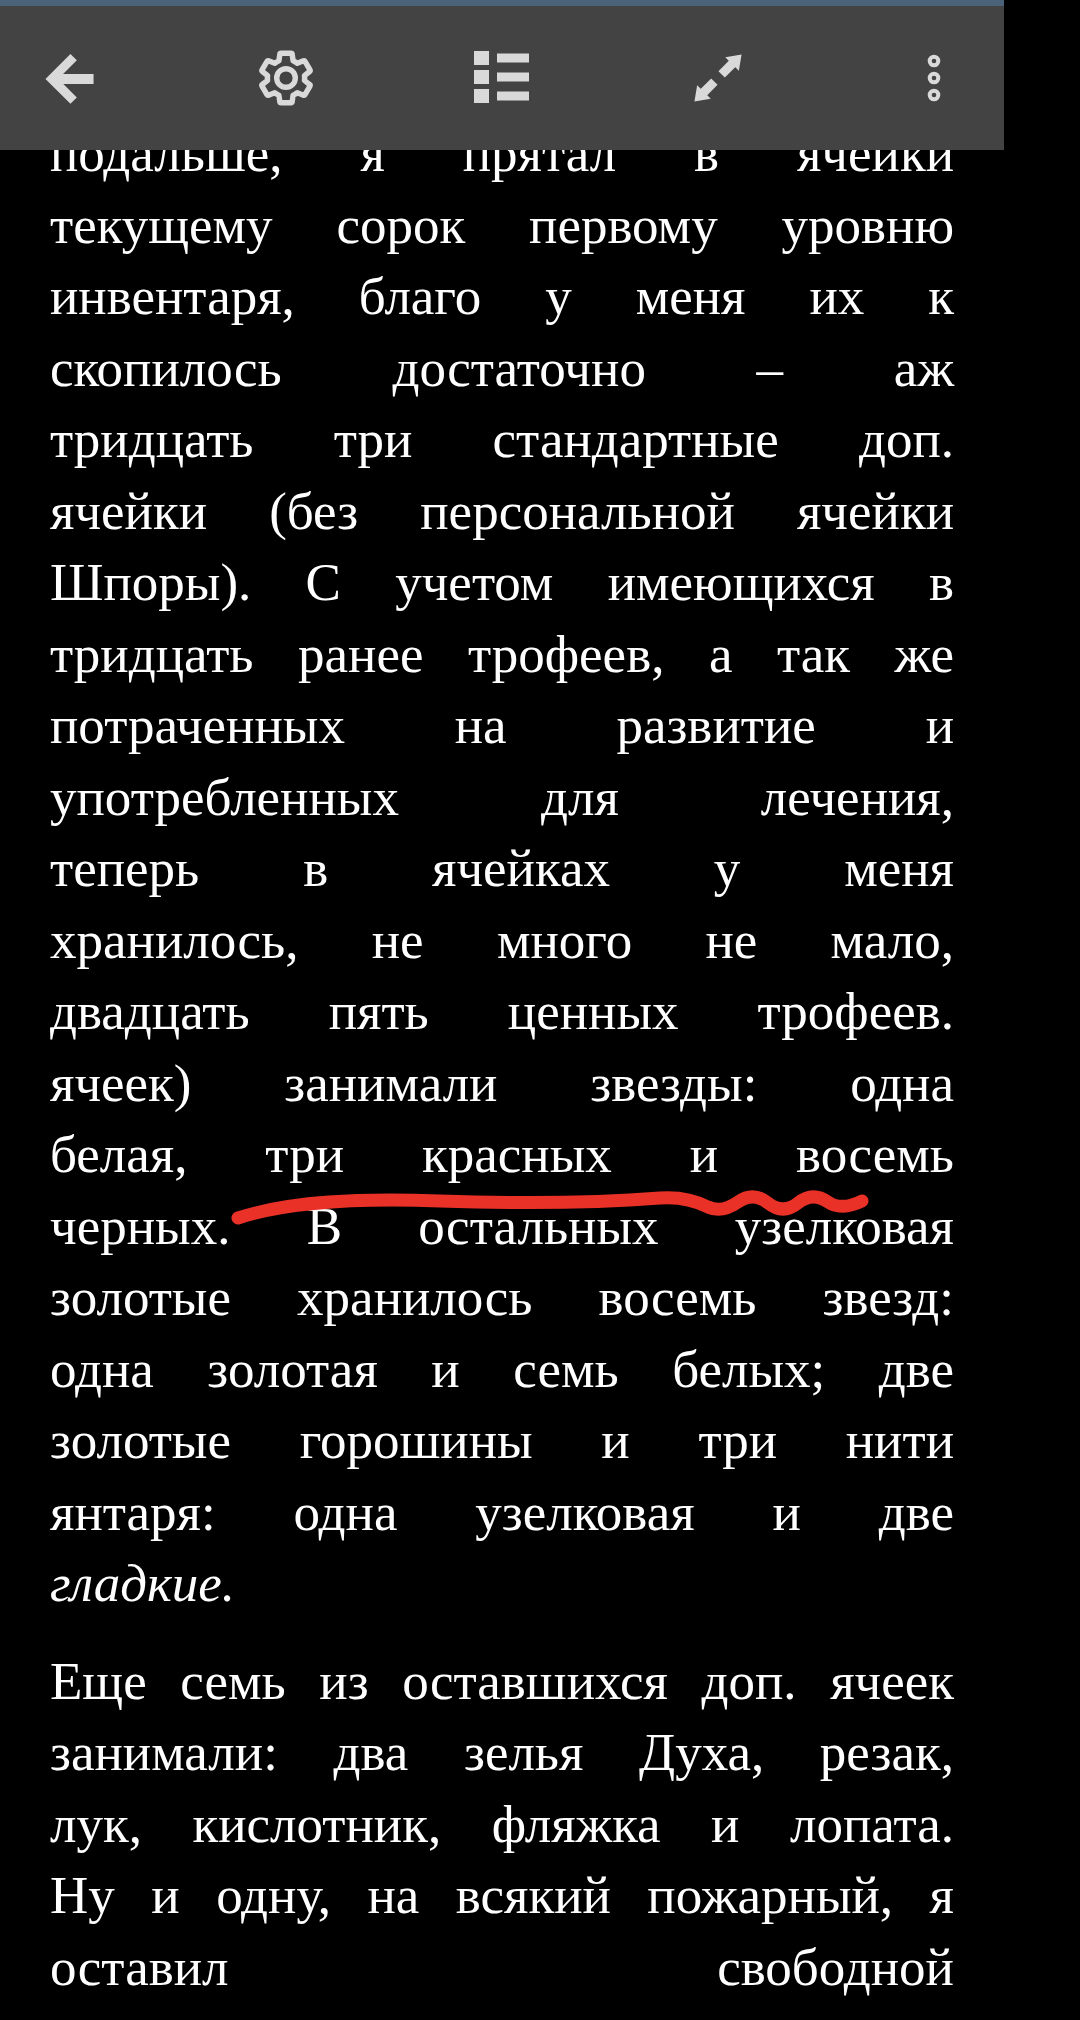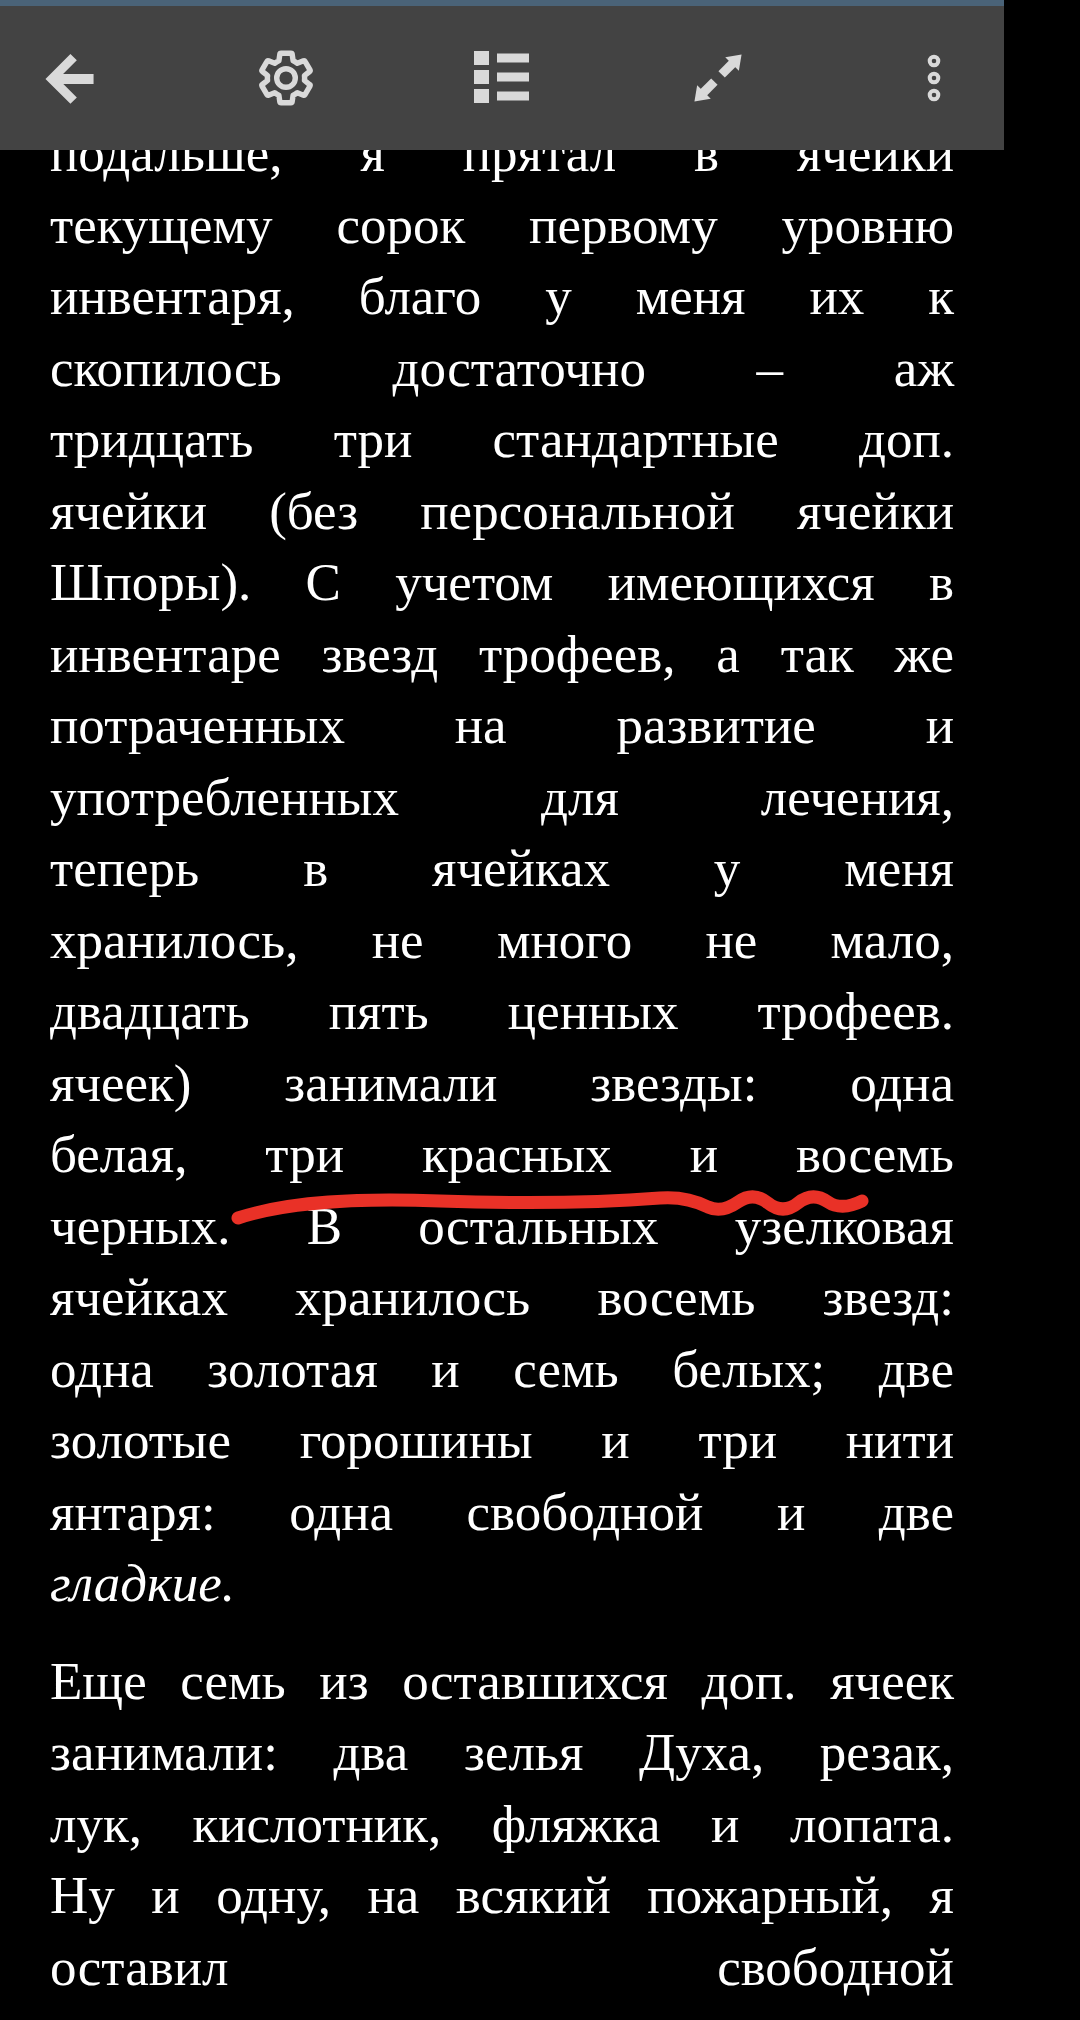--- a/index.html
+++ b/index.html
@@ -84,33 +84,33 @@
 
   <div class="text-block">
     <div class="para">
       <div class="line">подальше, я прятал в ячейки</div>
       <div class="line">текущему сорок первому уровню</div>
       <div class="line">инвентаря, благо у меня их к</div>
       <div class="line">скопилось достаточно – аж</div>
       <div class="line">тридцать три стандартные доп.</div>
       <div class="line">ячейки (без персональной ячейки</div>
       <div class="line">Шпоры). С учетом имеющихся в</div>
-      <div class="line">инвентаре звезд трофеев, а так же</div>
+      <div class="line">тридцать ранее трофеев, а так же</div>
       <div class="line">потраченных на развитие и</div>
       <div class="line">употребленных для лечения,</div>
       <div class="line">теперь в ячейках у меня</div>
       <div class="line">хранилось, не много не мало,</div>
       <div class="line">двадцать пять ценных трофеев.</div>
       <div class="line">ячеек) занимали звезды: одна</div>
       <div class="line">белая, три красных и восемь</div>
       <div class="line">черных. В остальных узелковая</div>
-      <div class="line">ячейках хранилось восемь звезд:</div>
+      <div class="line">золотые хранилось восемь звезд:</div>
       <div class="line">одна золотая и семь белых; две</div>
       <div class="line">золотые горошины и три нити</div>
-      <div class="line">янтаря: одна свободной и две</div>
+      <div class="line">янтаря: одна узелковая и две</div>
       <div class="line para-end">гладкие.</div>
     </div>
     <div class="para">
       <div class="line">Еще семь из оставшихся доп. ячеек</div>
       <div class="line">занимали: два зелья Духа, резак,</div>
       <div class="line">лук, кислотник, фляжка и лопата.</div>
       <div class="line">Ну и одну, на всякий пожарный, я</div>
       <div class="line">оставил свободной</div>
     </div>
   </div>

